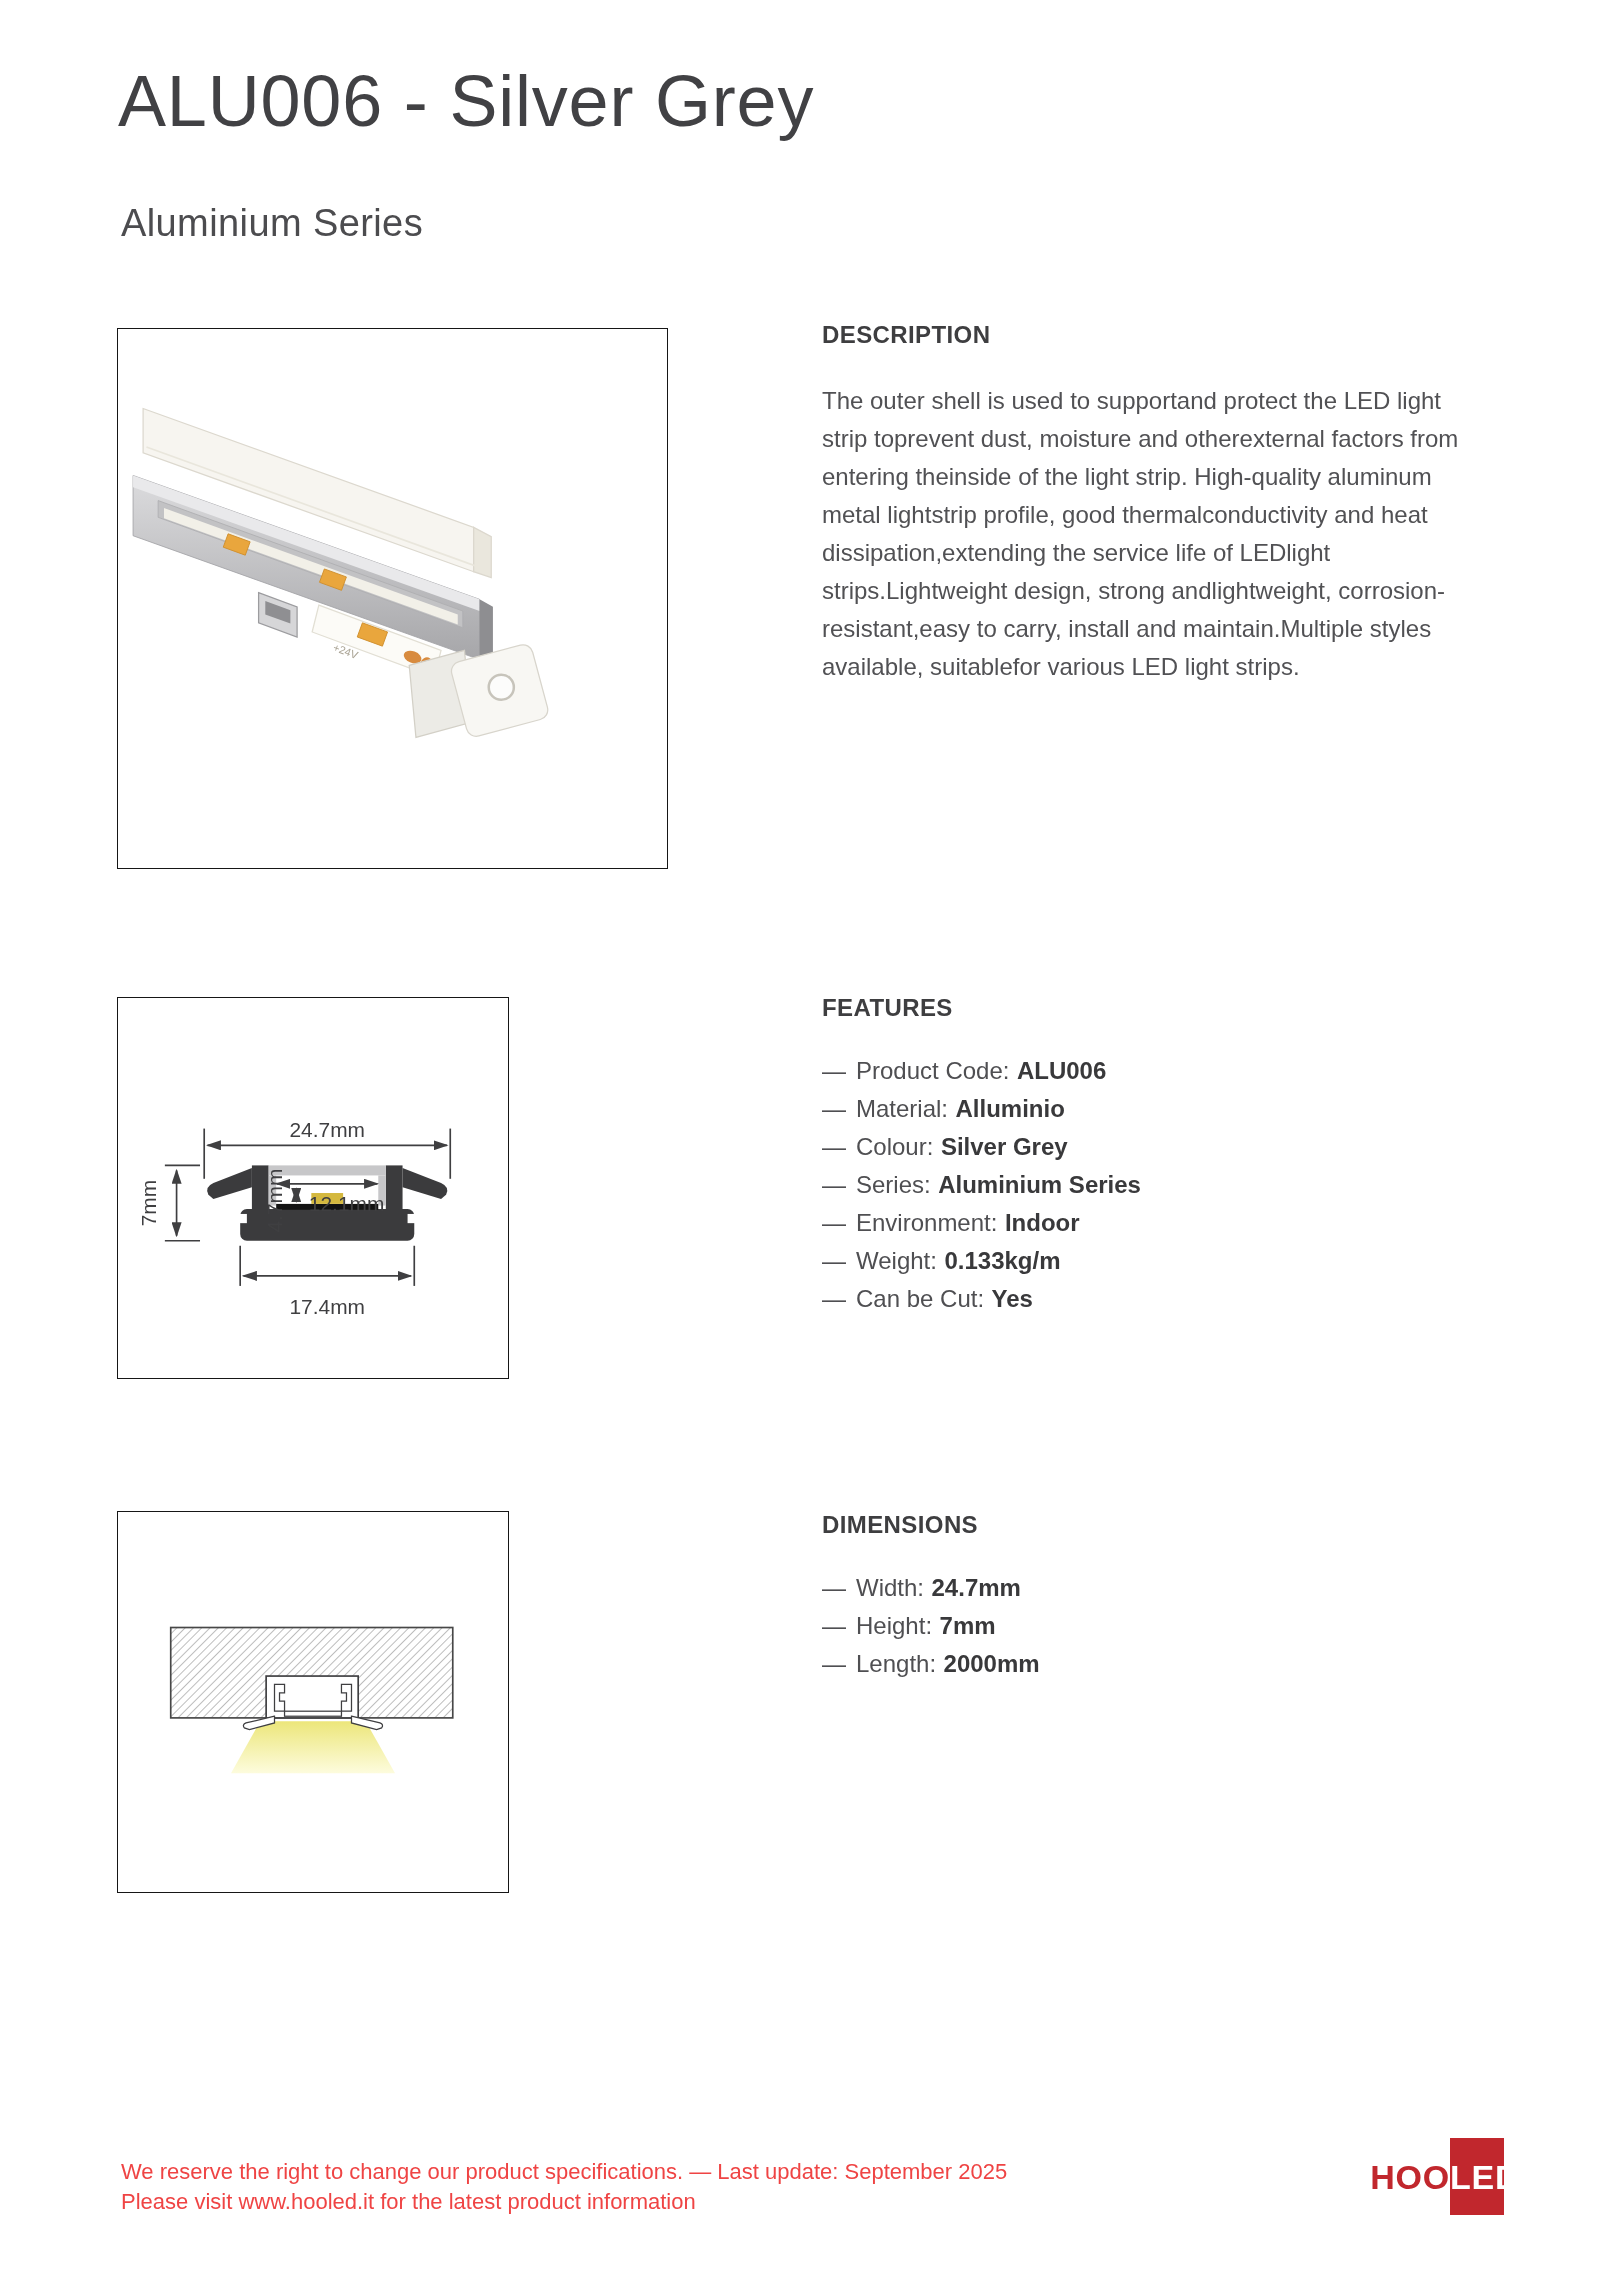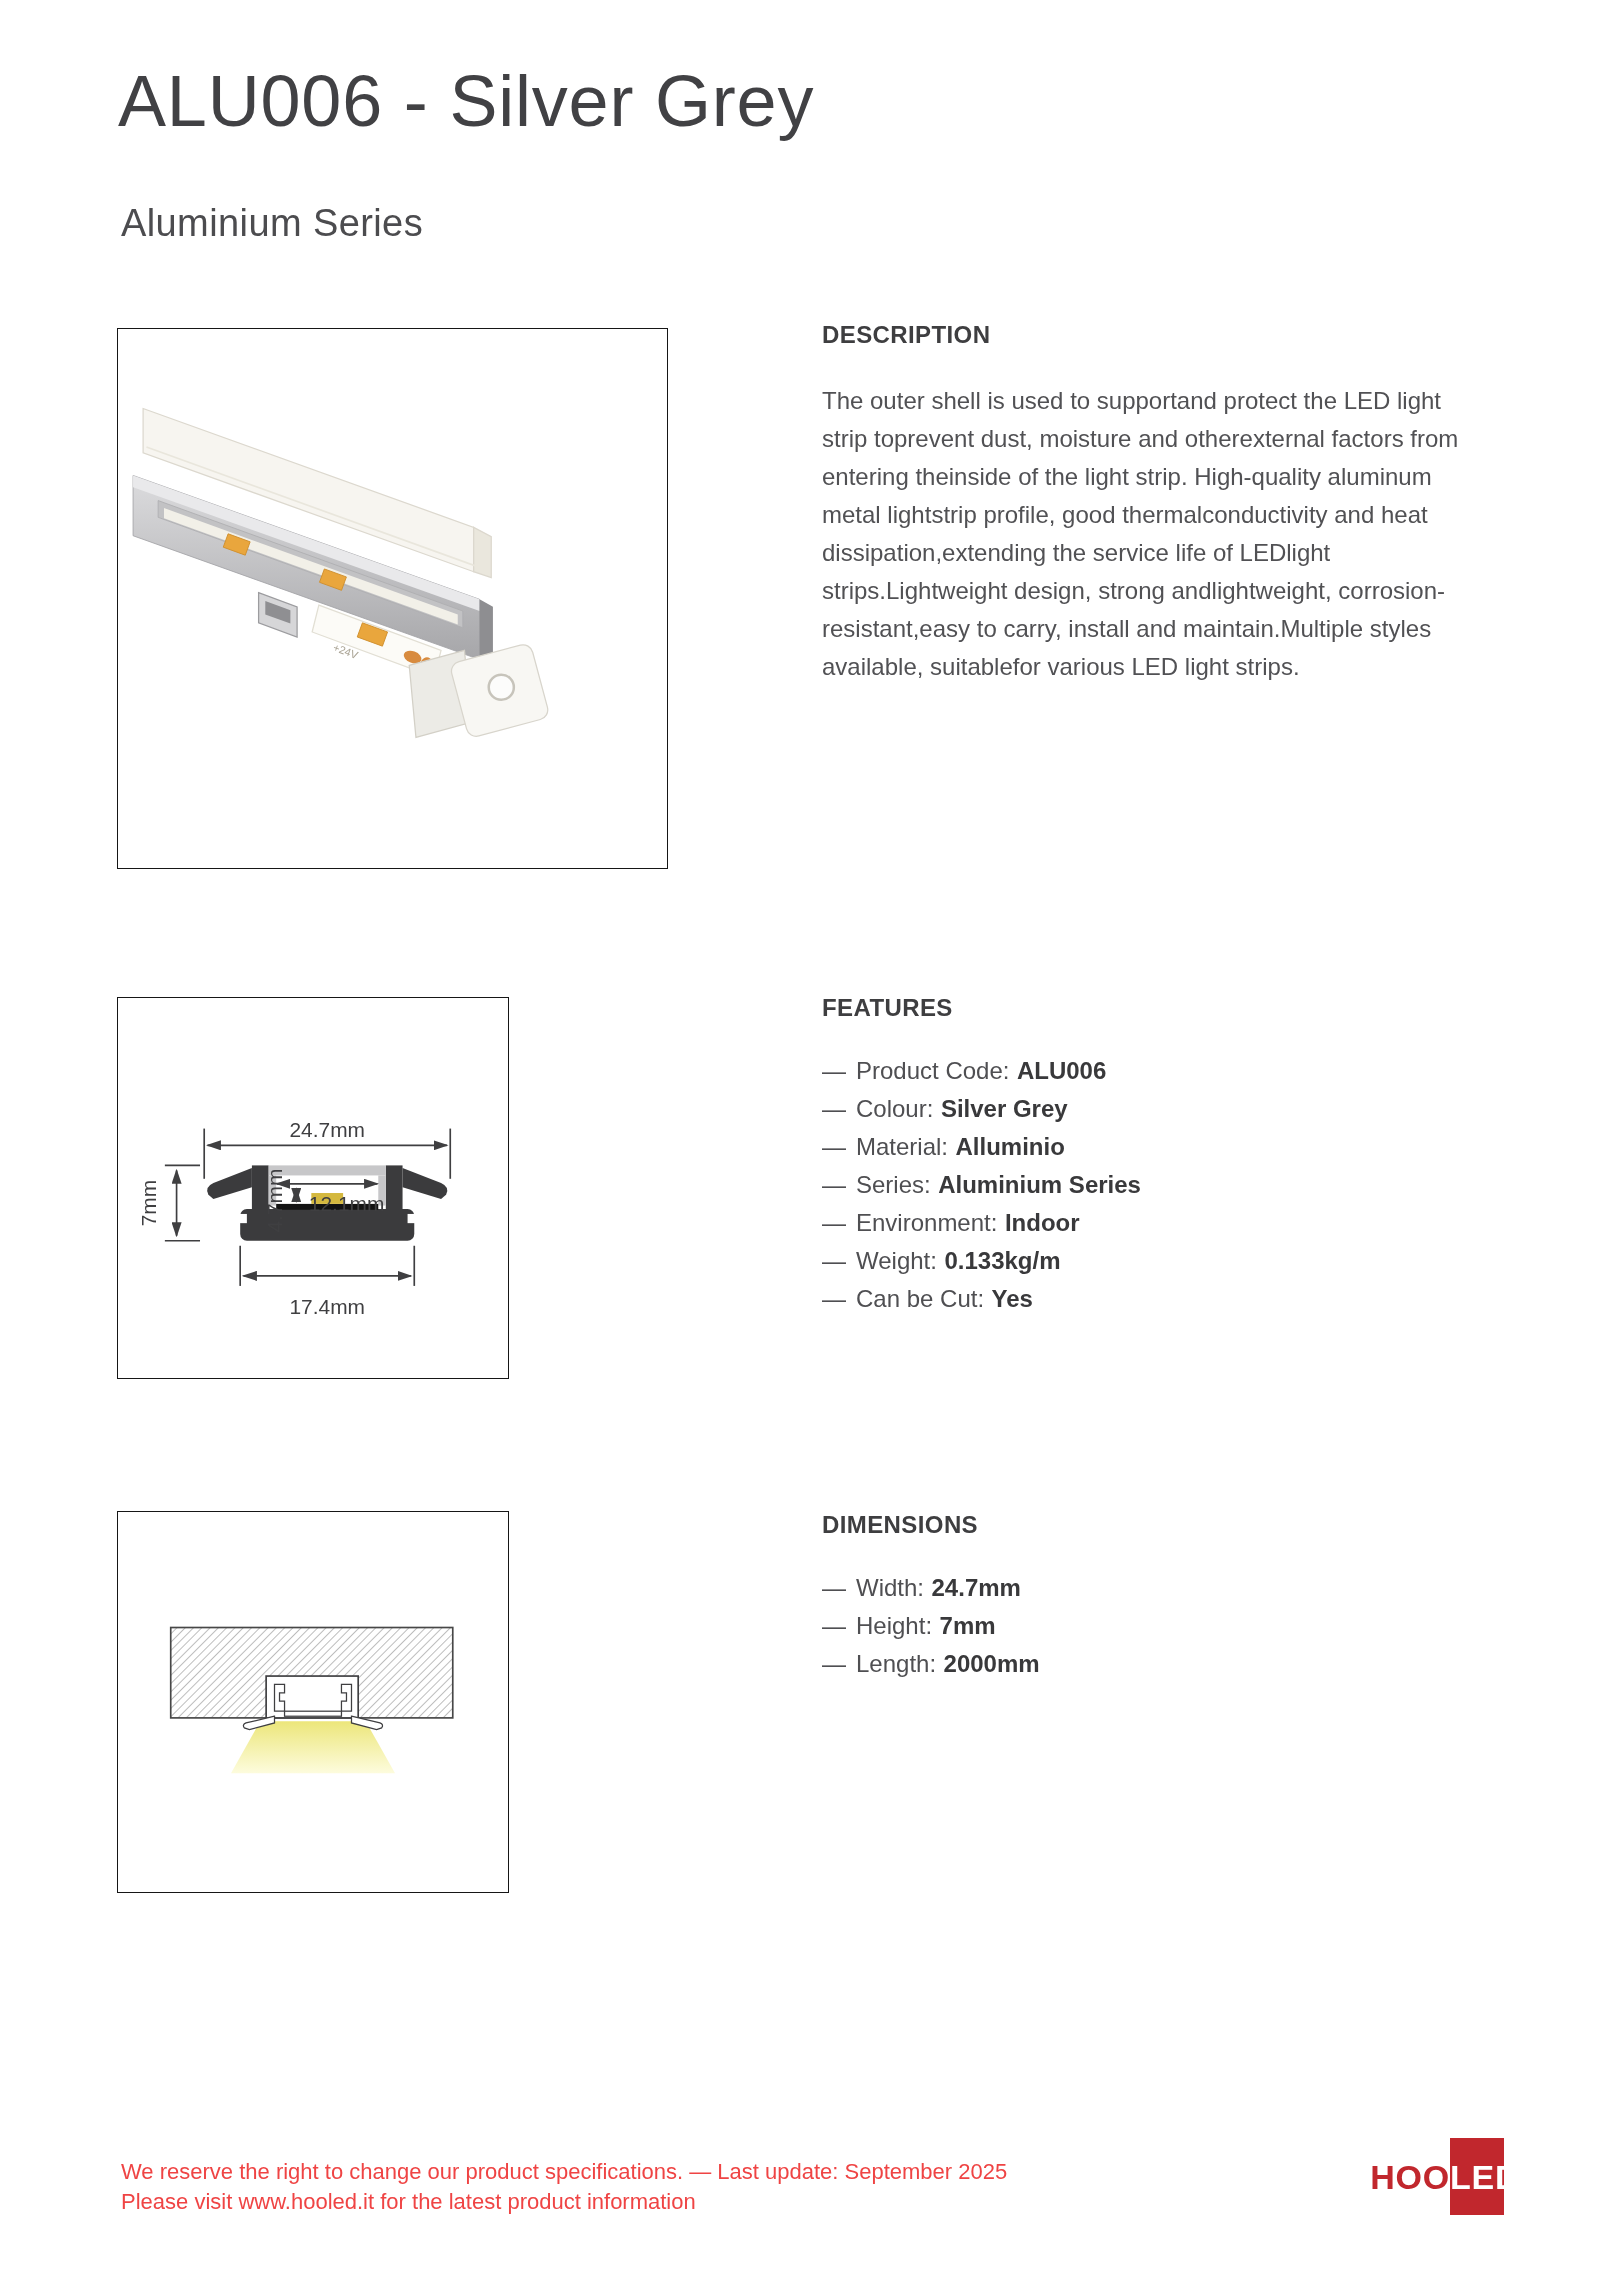--- a/index.html
+++ b/index.html
@@ -169,22 +169,22 @@
         <line x1="150" y1="332" x2="350" y2="332" marker-start="url(#arr)" marker-end="url(#arr)"></line>
       </g>
       <text class="dimlabel" x="250" y="378" text-anchor="middle">17.4mm</text>
     </svg>
   </div>
 
   <section class="section" id="sec-features">
     <h2>FEATURES</h2>
     <ul class="spec-list">
       <li><span class="dash">—</span><span class="lbl">Product Code:</span><span class="val">ALU006</span></li>
+      <li><span class="dash">—</span><span class="lbl">Material:</span><span class="val">Alluminio</span></li>
       <li><span class="dash">—</span><span class="lbl">Colour:</span><span class="val">Silver Grey</span></li>
-      <li><span class="dash">—</span><span class="lbl">Material:</span><span class="val">Alluminio</span></li>
       <li><span class="dash">—</span><span class="lbl">Series:</span><span class="val">Aluminium Series</span></li>
       <li><span class="dash">—</span><span class="lbl">Environment:</span><span class="val">Indoor</span></li>
       <li><span class="dash">—</span><span class="lbl">Weight:</span><span class="val">0.133kg/m</span></li>
       <li><span class="dash">—</span><span class="lbl">Can be Cut:</span><span class="val">Yes</span></li>
     </ul>
   </section>
 
   <div class="imgbox" id="box-install">
     <svg viewBox="0 0 466 454">
       <defs>

